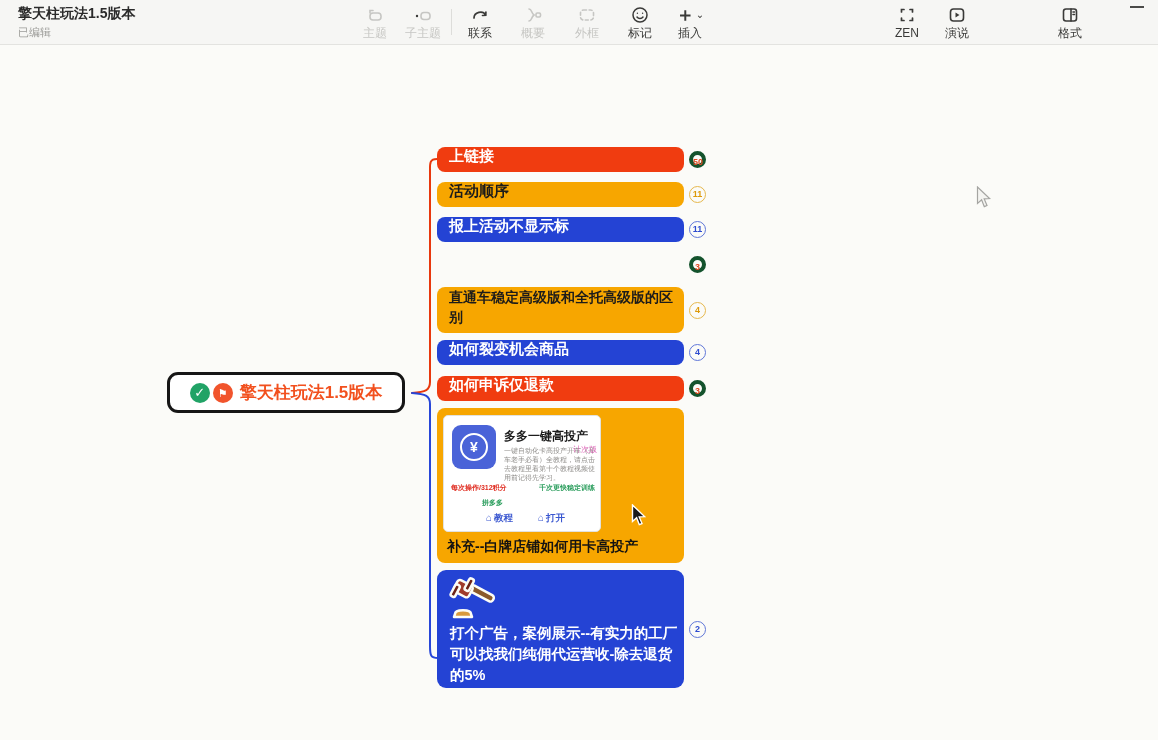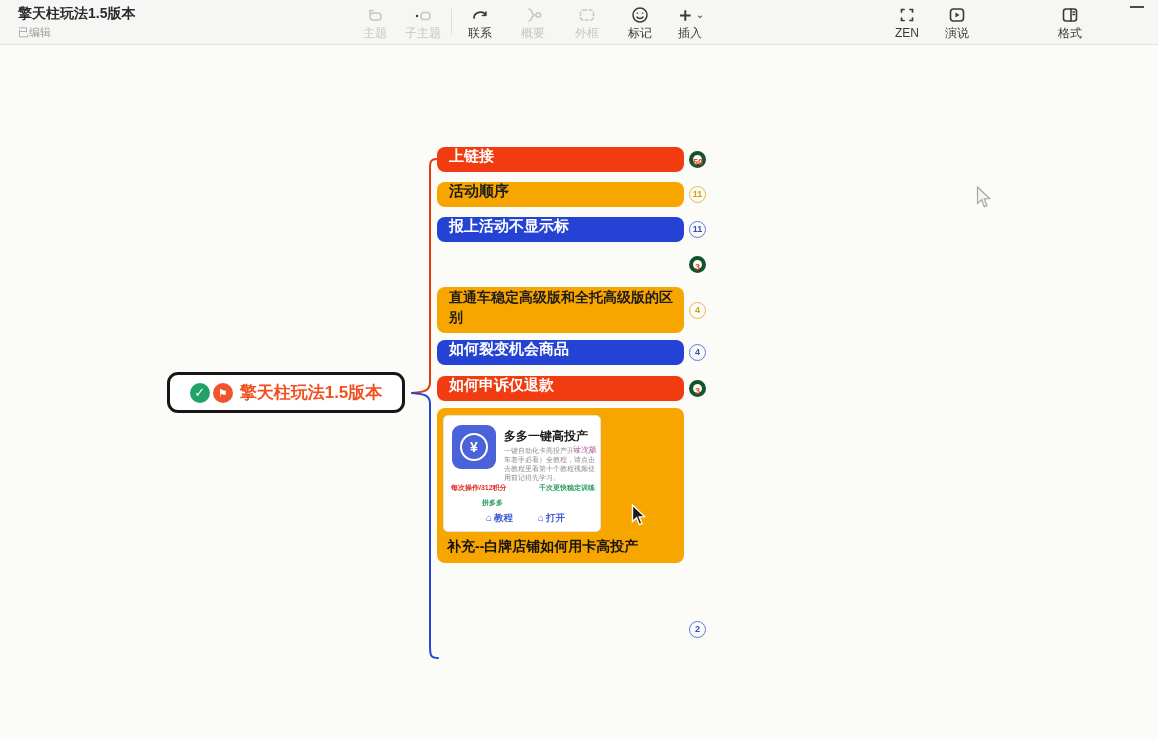--- a/index.html
+++ b/index.html
@@ -242,20 +242,32 @@
       <div class="card-desc">一键自动化卡高投产开车（开车老手必看）全教程，请点击去教程里看第十个教程视频使用前记得先学习。</div>
       <div class="card-stat-l">每次操作/312积分</div>
       <div class="card-stat-r">千次更快稳定训练</div>
       <div class="card-platform">拼多多</div>
       <div class="card-action act0"><span class="house">⌂</span><span>教程</span></div>
       <div class="card-action act1"><span class="house">⌂</span><span>打开</span></div>
     </div>
     <div class="img-caption">补充--白牌店铺如何用卡高投产</div>
   </div>
 
+  <div class="ad-node">
+    <svg class="gavel" width="52" height="46" viewBox="0 0 52 46">
+      <g stroke="#fdfdf6" stroke-width="2.5" stroke-linejoin="round">
+        <rect x="20" y="14" width="26" height="7" rx="3" transform="rotate(28 33 17)" fill="#8b5a2b"></rect>
+        <rect x="6" y="6" width="17" height="13" rx="3" transform="rotate(28 14 12)" fill="#a03b2b"></rect>
+        <rect x="4" y="8" width="5" height="13" rx="2" transform="rotate(28 6 14)" fill="#6e2417"></rect>
+        <rect x="18" y="2" width="5" height="13" rx="2" transform="rotate(28 20 8)" fill="#6e2417"></rect>
+        <path d="M6 38 C6 33 22 33 22 38 L23 41 H5 Z" fill="#d99a3c"></path>
+      </g>
+    </svg>
+    <div class="ad-text">打个广告，案例展示--有实力的工厂可以找我们纯佣代运营收-除去退货的5%</div>
+  </div>
 
   <svg class="cursor" style="left:631px; top:458px" width="18" height="24" viewBox="0 0 18 24">
     <path d="M1.5 1 L1.5 17.5 L5.6 13.8 L8.3 20.6 L11 19.5 L8.2 12.9 L13.6 12.6 Z" fill="#1a1a1a" stroke="#ffffff" stroke-width="1.4"></path>
   </svg>
   <svg class="cursor" style="left:976px; top:140px" width="18" height="24" viewBox="0 0 18 24">
     <path d="M1.5 1 L1.5 17.5 L5.6 13.8 L8.3 20.6 L11 19.5 L8.2 12.9 L13.6 12.6 Z" fill="#f4f4f1" stroke="#a5a5a2" stroke-width="1.2"></path>
   </svg>
 </div>
 
 </body></html>

